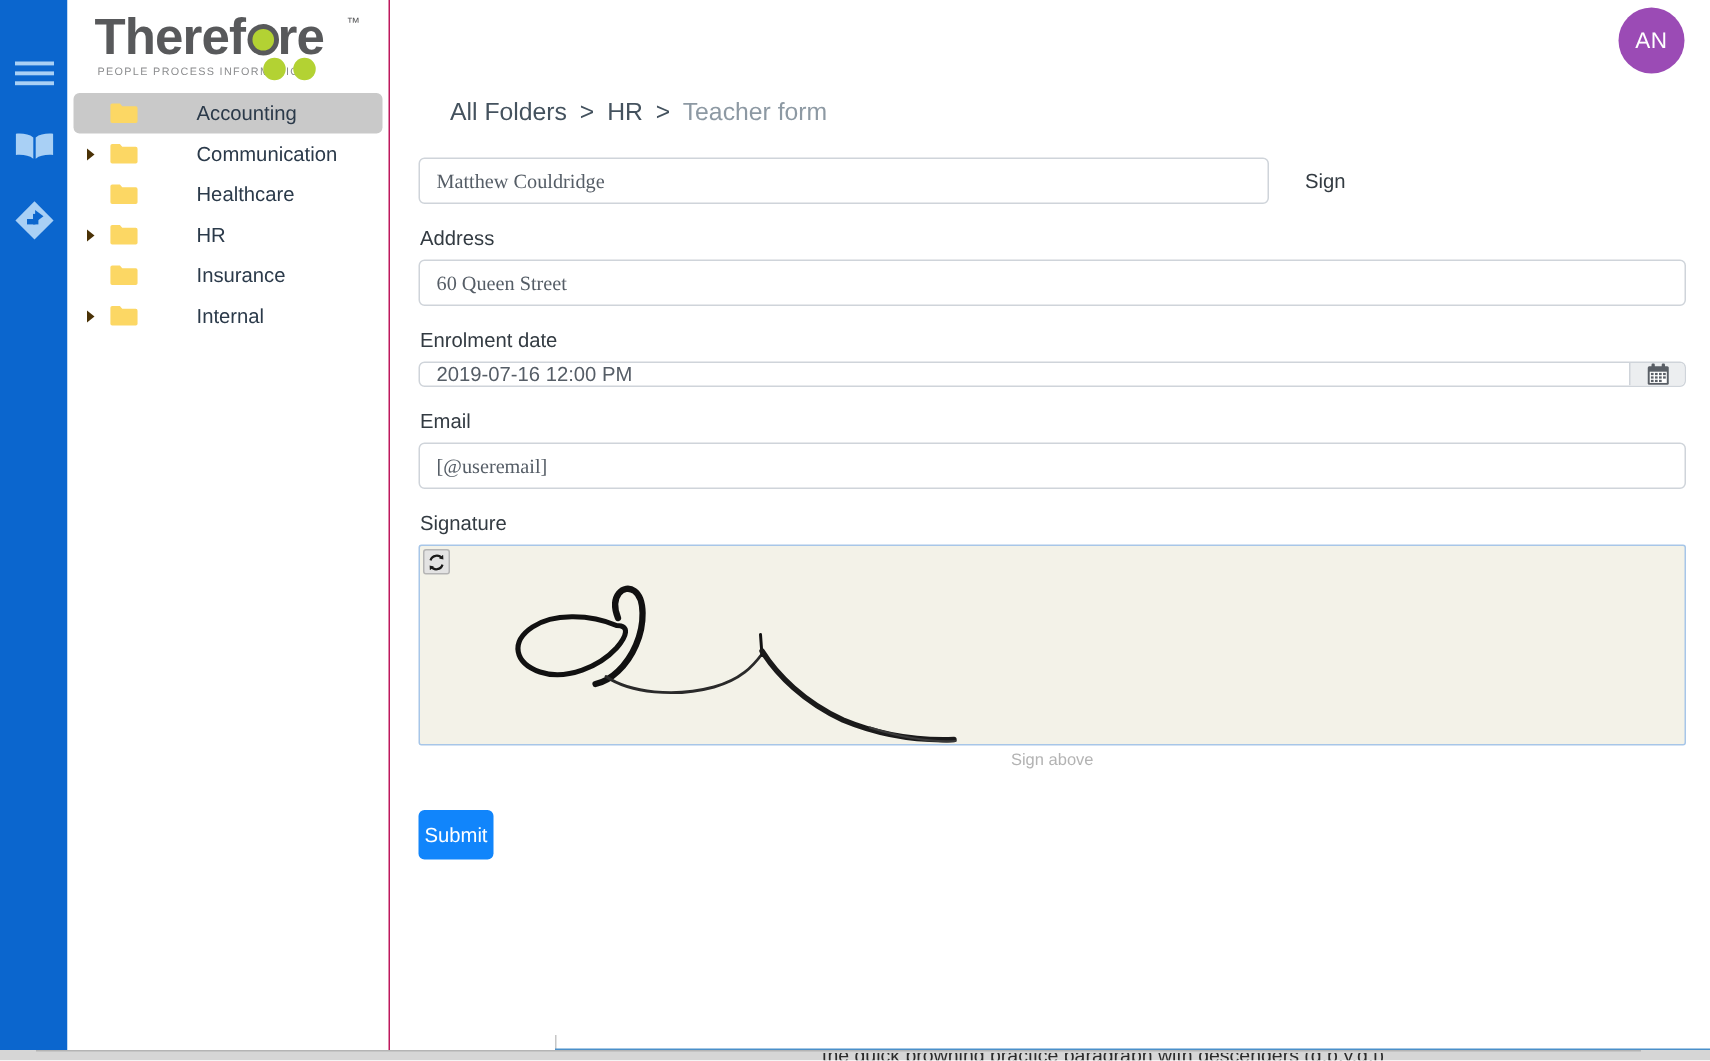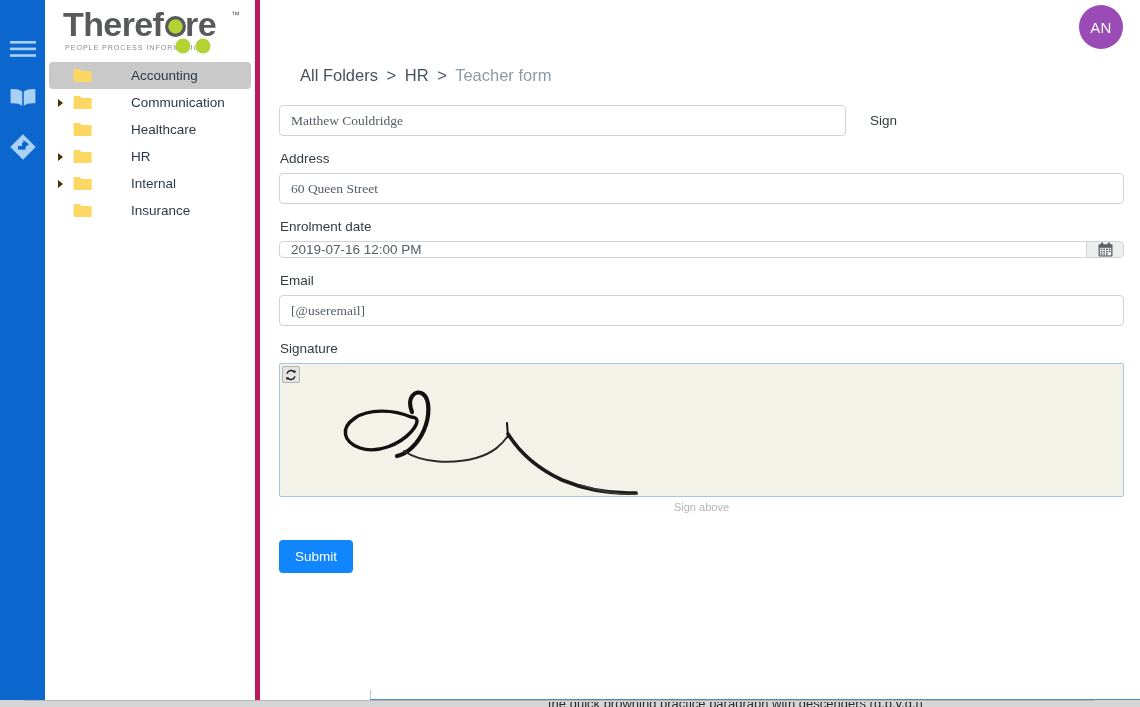--- a/index.html
+++ b/index.html
@@ -43,21 +43,21 @@
   }
   .rail-icon svg { display: block; }
 
   
   .sidebar {
     position: absolute;
     left: 45px; top: 0;
     width: 215px;
     height: 700px;
     background: #ffffff;
-    border-right: 5px solid #be185d;
+    border-right: 1px solid #be185d;
   }
   .logo-wrap {
     padding: 6px 0 0 18px;
     height: 62px;
   }
   .logo-svg { display: block; }
 
   .tree { padding: 0; margin: 0; list-style: none; }
   .tree-row {
     position: relative;
@@ -226,21 +226,21 @@
   .sig-caption {
     width: 845px;
     text-align: center;
     font-size: 11px;
     color: #b3b3b3;
     margin-top: 4px;
   }
 
   .submit-btn {
     margin-top: 27px;
-    width: 74px;
+    width: 50px;
     height: 33px;
     background: #1185fb;
     color: #ffffff;
     border: none;
     border-radius: 4px;
     font-size: 13.5px;
     font-family: "Liberation Sans", sans-serif;
     cursor: pointer;
     display: flex;
     align-items: center;
@@ -369,36 +369,36 @@
         <span class="tree-arrow"></span>
         <span class="folder-ico">
           <svg width="19" height="15" viewBox="0 0 19 15" aria-hidden="true">
             <path d="M0.6 2.2 a1.2 1.2 0 0 1 1.2-1.2 h5.1 l1.6 1.9 h9.0 a1.2 1.2 0 0 1 1.2 1.2 v8.7 a1.2 1.2 0 0 1 -1.2 1.2 h-15.7 a1.2 1.2 0 0 1 -1.2 -1.2 z" fill="#fcd764"></path>
           </svg>
         </span>
         <span class="tree-label">HR</span>
       </li>
 
       <li class="tree-row">
+        <span class="folder-ico">
+          <svg width="19" height="15" viewBox="0 0 19 15" aria-hidden="true">
+            <path d="M0.6 2.2 a1.2 1.2 0 0 1 1.2-1.2 h5.1 l1.6 1.9 h9.0 a1.2 1.2 0 0 1 1.2 1.2 v8.7 a1.2 1.2 0 0 1 -1.2 1.2 h-15.7 a1.2 1.2 0 0 1 -1.2 -1.2 z" fill="#fcd764"></path>
+          </svg>
+        </span>
+        <span class="tree-label">Insurance</span>
+      </li>
+
+      <li class="tree-row">
         <span class="tree-arrow"></span>
         <span class="folder-ico">
           <svg width="19" height="15" viewBox="0 0 19 15" aria-hidden="true">
             <path d="M0.6 2.2 a1.2 1.2 0 0 1 1.2-1.2 h5.1 l1.6 1.9 h9.0 a1.2 1.2 0 0 1 1.2 1.2 v8.7 a1.2 1.2 0 0 1 -1.2 1.2 h-15.7 a1.2 1.2 0 0 1 -1.2 -1.2 z" fill="#fcd764"></path>
           </svg>
         </span>
         <span class="tree-label">Internal</span>
-      </li>
-
-      <li class="tree-row">
-        <span class="folder-ico">
-          <svg width="19" height="15" viewBox="0 0 19 15" aria-hidden="true">
-            <path d="M0.6 2.2 a1.2 1.2 0 0 1 1.2-1.2 h5.1 l1.6 1.9 h9.0 a1.2 1.2 0 0 1 1.2 1.2 v8.7 a1.2 1.2 0 0 1 -1.2 1.2 h-15.7 a1.2 1.2 0 0 1 -1.2 -1.2 z" fill="#fcd764"></path>
-          </svg>
-        </span>
-        <span class="tree-label">Insurance</span>
       </li>
 
     </ul>
   </div>
 
   <div class="main">
 
     <div class="avatar">AN</div>
 
     <div class="breadcrumb">

